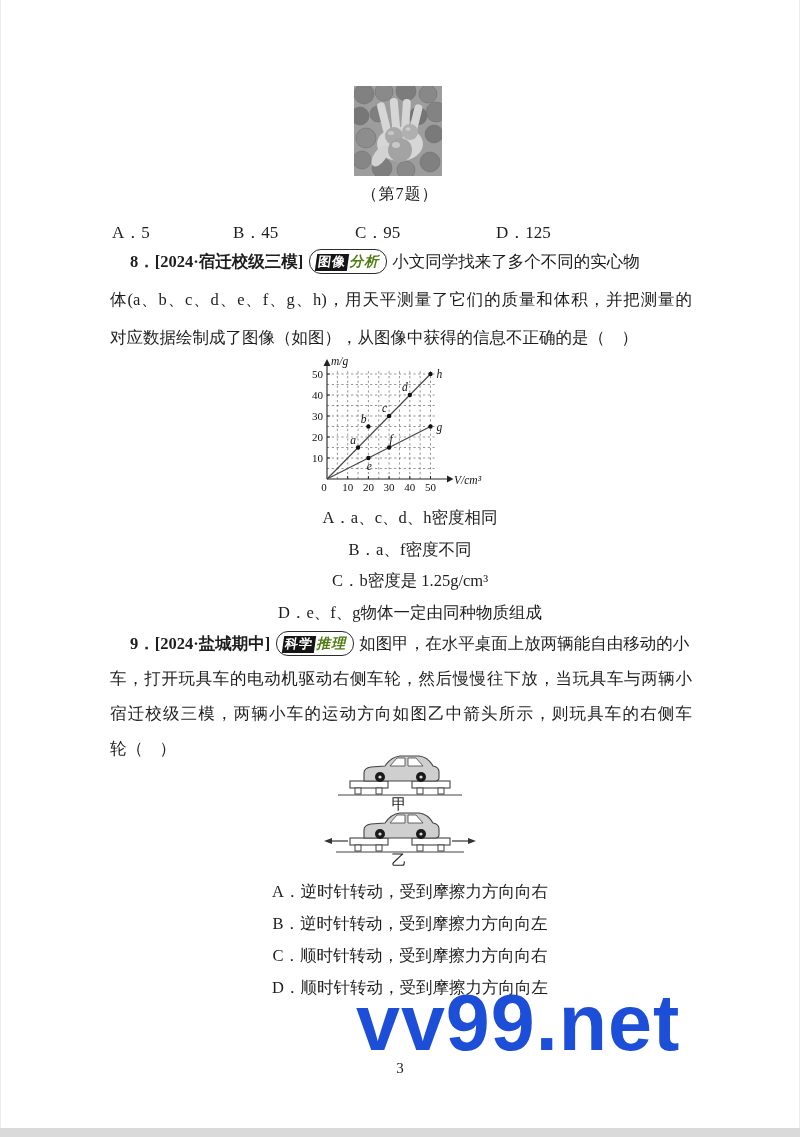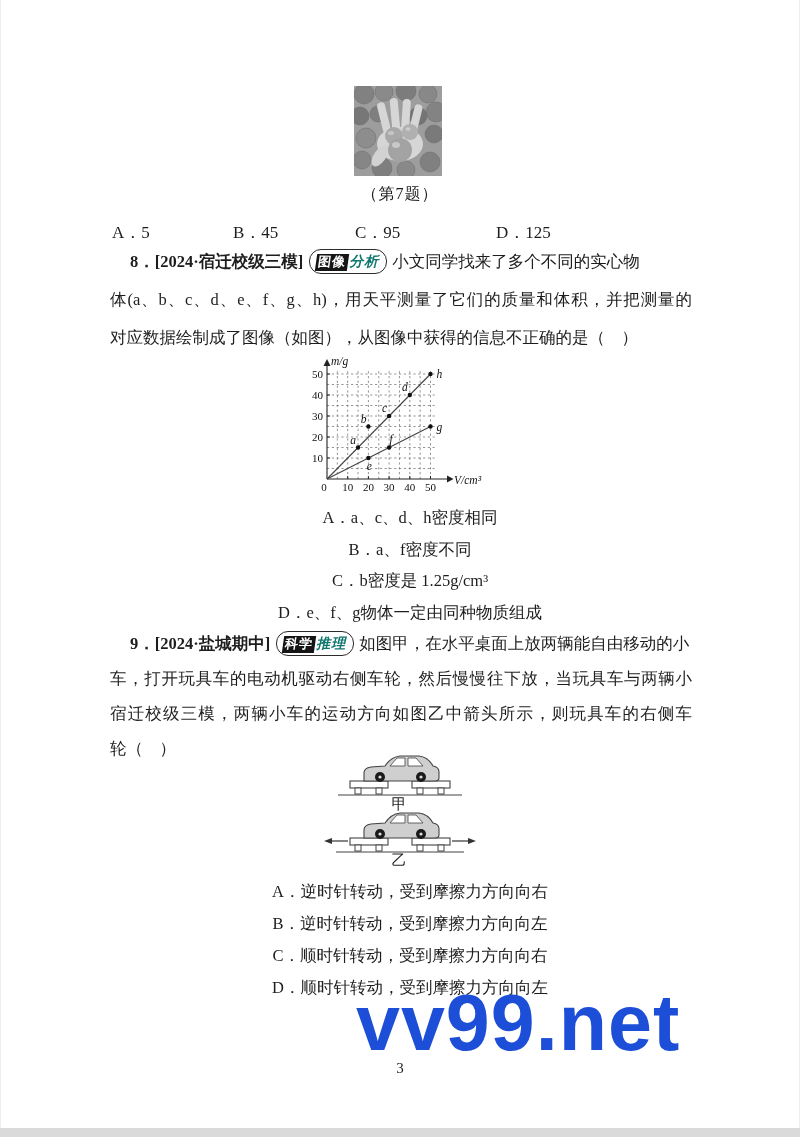--- a/index.html
+++ b/index.html
@@ -28,21 +28,21 @@
     display:inline-block;border:1.3px solid #2b2b2b;border-radius:12px;
     padding:1px 7px 2px 6px;margin:0 5px 0 6px;line-height:1.15;white-space:nowrap;
     vertical-align:1px;background:#fff;
     font-family:"Liberation Sans","DejaVu Sans",sans-serif;
   }
   .badge-solid{
     display:inline-block;background:#151515;color:#fff;font-weight:bold;
     font-size:13px;padding:1px 2px;letter-spacing:1px;transform:skewX(-8deg);
   }
   .badge-italic{
-    display:inline-block;font-weight:bold;font-style:italic;color:#0f766e;
+    display:inline-block;font-weight:bold;font-style:italic;color:#4d7c0f;
     font-size:14px;letter-spacing:1px;margin-left:1px;
   }
   
   .optlist{left:110px;width:600px;font-size:16.5px;text-align:center;}
   .q8opts{top:502px;line-height:31.5px;}
   .q9opts{top:876px;line-height:32px;}
   .optlist div{white-space:nowrap;}
   
   .chart{left:297px;top:352px;width:200px;height:150px;}
   .carsfig{left:300px;top:751px;width:200px;height:118px;}

